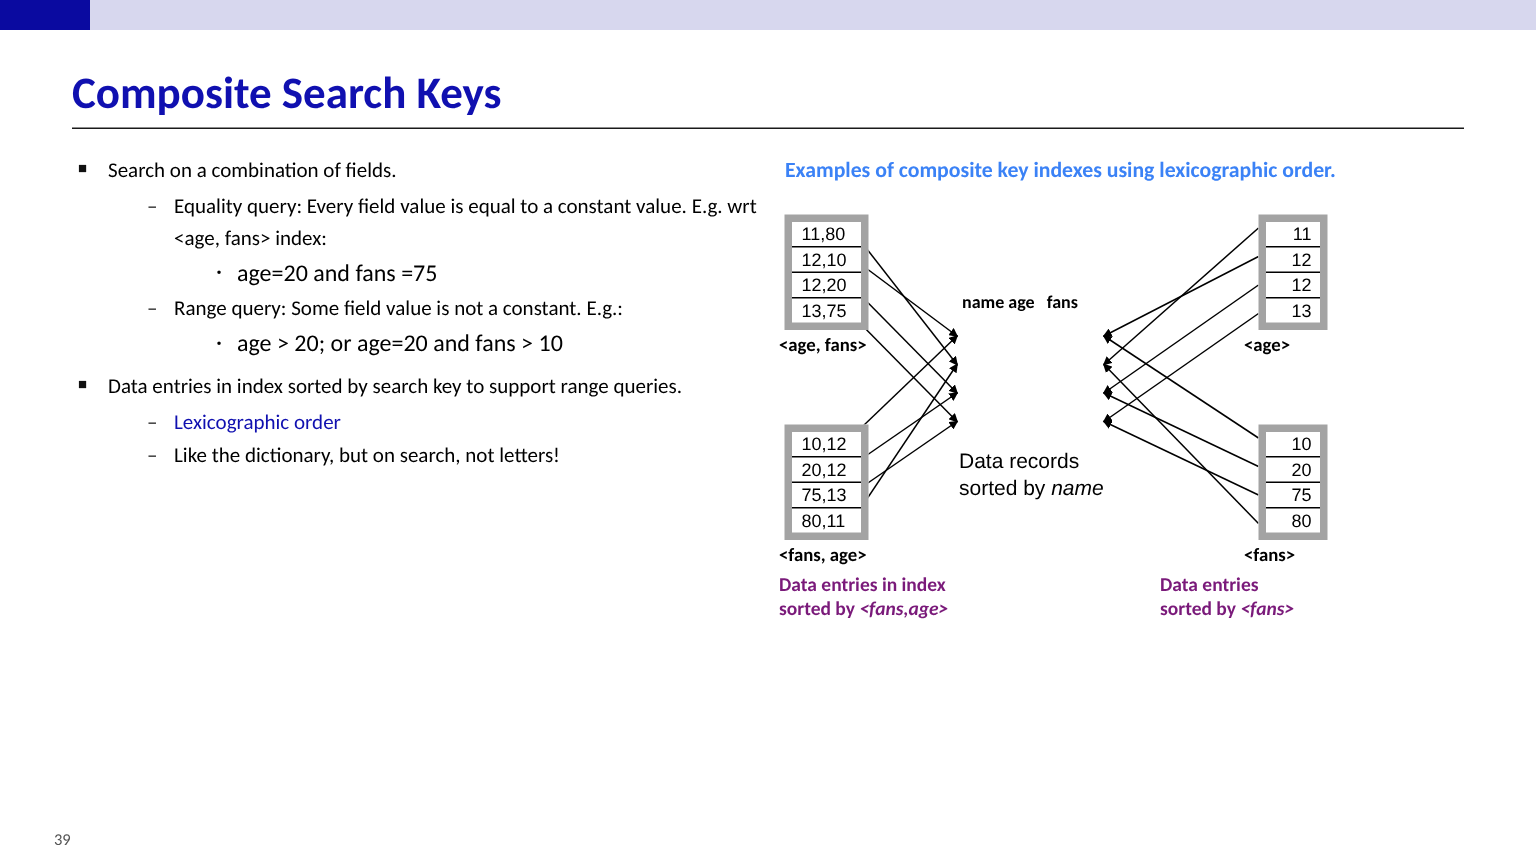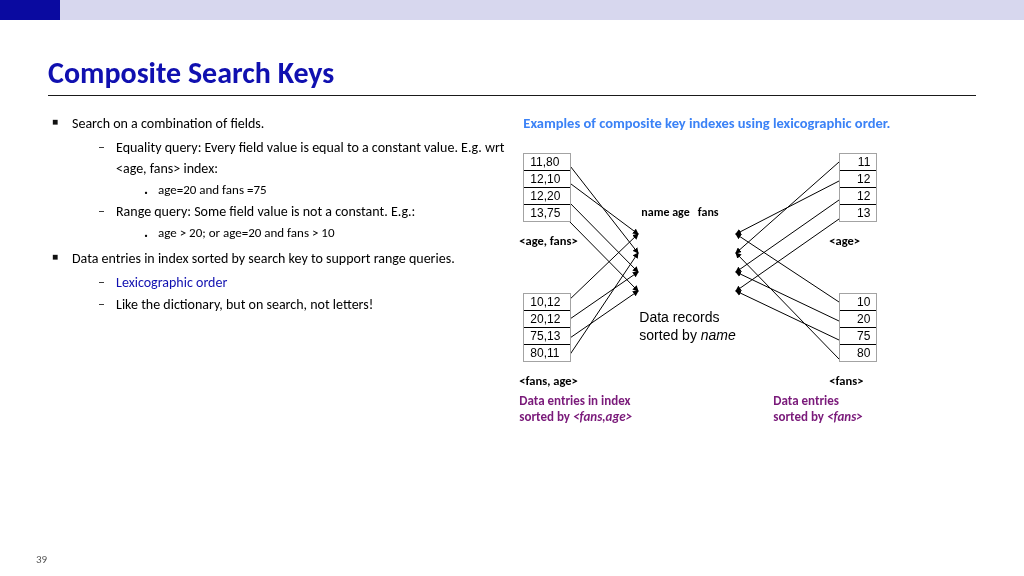--- a/index.html
+++ b/index.html
@@ -18,21 +18,21 @@
     position: relative;
   }
   .topbar .block {
     position: absolute;
     left: 0; top: 0;
     width: 60px;
     height: 20px;
     background: #0a0aa0;
   }
   .slide {
-    padding: 24px 48px 0 48px;
+    padding: 14px 48px 0 48px;
   }
   h1.title {
     margin: 10px 0 4px 0;
     font-size: 30px;
     font-weight: 700;
     color: #1010b0;
   }
   .rule {
     border: none;
     border-top: 1.5px solid #1a1a1a;
@@ -86,21 +86,21 @@
     color: #222;
   }
   ul.lvl3 {
     list-style: none;
     padding-left: 28px;
     margin: 2px 0;
   }
   ul.lvl3 > li {
     position: relative;
     padding-left: 14px;
-    font-size: 13px;
+    font-size: 16px;
     margin: 2px 0;
   }
   ul.lvl3 > li::before {
     content: "·";
     position: absolute;
     left: 0;
     top: -1px;
     font-size: 16px;
   }
   .link { color: #1010b0; }
@@ -120,21 +120,21 @@
     line-height: 1.3;
     margin-bottom: 18px;
   }
   .diagram {
     position: relative;
     height: 360px;
     font-size: 12px;
   }
   .boxcol {
     position: absolute;
-    border: 1px solid #a3a3a3;
+    border: 5px solid #a3a3a3;
     background: #fff;
   }
   .boxcol .row {
     padding: 1px 6px;
     border-bottom: 1px solid #000;
     white-space: pre;
     font-family: Arial, sans-serif;
     font-size: 12px;
   }
   .boxcol .row:last-child { border-bottom: none; }

